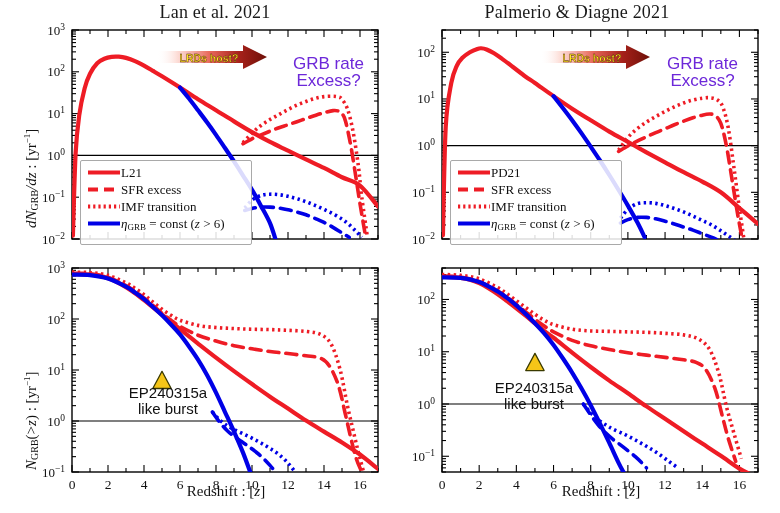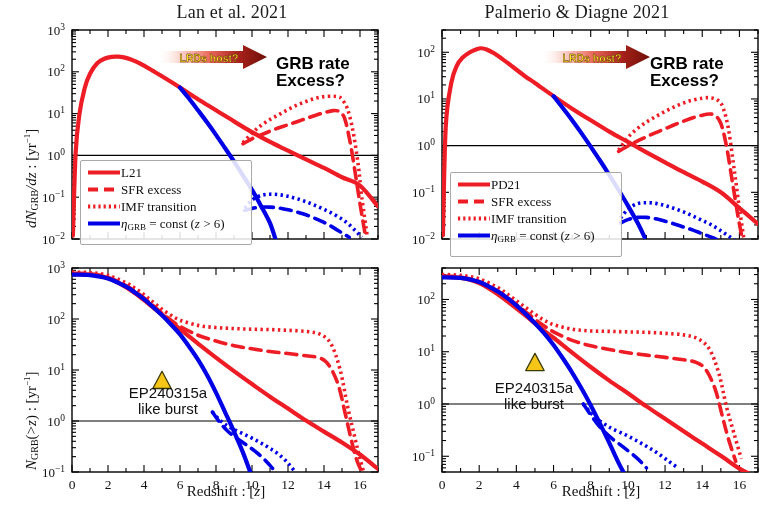--- a/index.html
+++ b/index.html
@@ -8,22 +8,22 @@
   .panel-title{
     position:absolute;text-align:center;font-family:"Liberation Serif",serif;
     font-size:18px;color:#1a1a1a;letter-spacing:0.2px;
   }
   .axlabel{
     position:absolute;font-family:"Liberation Serif",serif;font-style:italic;
     font-size:15px;color:#111;white-space:nowrap;
   }
   .ylabel-rot{transform-origin:0 0;transform:rotate(-90deg);}
   .annot-bold{
-    position:absolute;font-family:"Liberation Sans",sans-serif;font-weight:bold;
-    font-size:17px;line-height:1.02;color:#000000;text-align:left;white-space:pre-line;
+    position:absolute;font-family:"Liberation Sans",sans-serif;font-weight:normal;
+    font-size:17px;line-height:1.02;color:#6d28d9;text-align:center;white-space:pre-line;
   }
   .annot-plain{
     position:absolute;font-family:"Liberation Sans",sans-serif;
     font-size:15px;line-height:1.08;color:#111;text-align:center;white-space:pre-line;
   }
   .arrow-wrap{position:absolute;}
   .legendbox{
     position:absolute;background:rgba(255,255,255,0.86);
     border:1px solid #a9a9a9;border-radius:2px;
   }
@@ -34,21 +34,21 @@
   }
   .legtxt i{font-style:italic;}
   .legtxt sub{font-size:9px;vertical-align:-2px;}
   svg{display:block;}
 </style>
 </head>
 <body>
 
 <div id="fig">
 
-  <div class="panel-title" style="left:78px;top:2px;width:308px;">Lan et al. 2021</div>
+  <div class="panel-title" style="left:61px;top:2px;width:308px;">Lan et al. 2021</div>
   <div class="panel-title" style="left:418px;top:2px;width:318px;">Palmerio &amp; Diagne 2021</div>
 
   <div class="axlabel ylabel-rot" style="left:22px;top:228px;">
     <span style="font-style:italic;">dN</span><span style="font-style:normal;font-size:10px;vertical-align:-2px;">GRB</span><span style="font-style:italic;">/dz</span><span style="font-style:normal;"> : [yr</span><span style="font-style:normal;font-size:9px;vertical-align:super;">−1</span><span style="font-style:normal;">]</span>
   </div>
   <div class="axlabel ylabel-rot" style="left:22px;top:470px;">
     <span style="font-style:italic;">N</span><span style="font-style:normal;font-size:10px;vertical-align:-2px;">GRB</span><span style="font-style:normal;">(&gt;</span><span style="font-style:italic;">z</span><span style="font-style:normal;">) : [yr</span><span style="font-style:normal;font-size:9px;vertical-align:super;">−1</span><span style="font-style:normal;">]</span>
   </div>
 
   <div class="axlabel" style="left:72px;top:483px;width:308px;text-align:center;font-style:normal;">
@@ -691,21 +691,21 @@
       <span class="legtxt">IMF transition</span>
     </div>
     <div class="legrow">
       <svg width="34" height="9">
           <line x1="1" y1="4.5" x2="33" y2="4.5" stroke="#0000e6" stroke-width="4"></line>
         </svg>
       <span class="legtxt"><i>η</i><sub>GRB</sub> = const (<i>z</i> &gt; 6)</span>
     </div>
   </div>
 
-  <div class="legendbox" style="left:450px;top:172px;width:158px;height:77px;padding:3px 6px;">
+  <div class="legendbox" style="left:450px;top:160px;width:158px;height:77px;padding:3px 6px;">
     <div class="legrow">
       <svg width="34" height="9">
           <line x1="1" y1="4.5" x2="33" y2="4.5" stroke="#ee1c25" stroke-width="4"></line>
         </svg>
       <span class="legtxt">PD21</span>
     </div>
     <div class="legrow">
       <svg width="34" height="9">
           <line x1="1" y1="4.5" x2="33" y2="4.5" stroke="#ee1c25" stroke-width="4" stroke-dasharray="10,6"></line>
         </svg>

